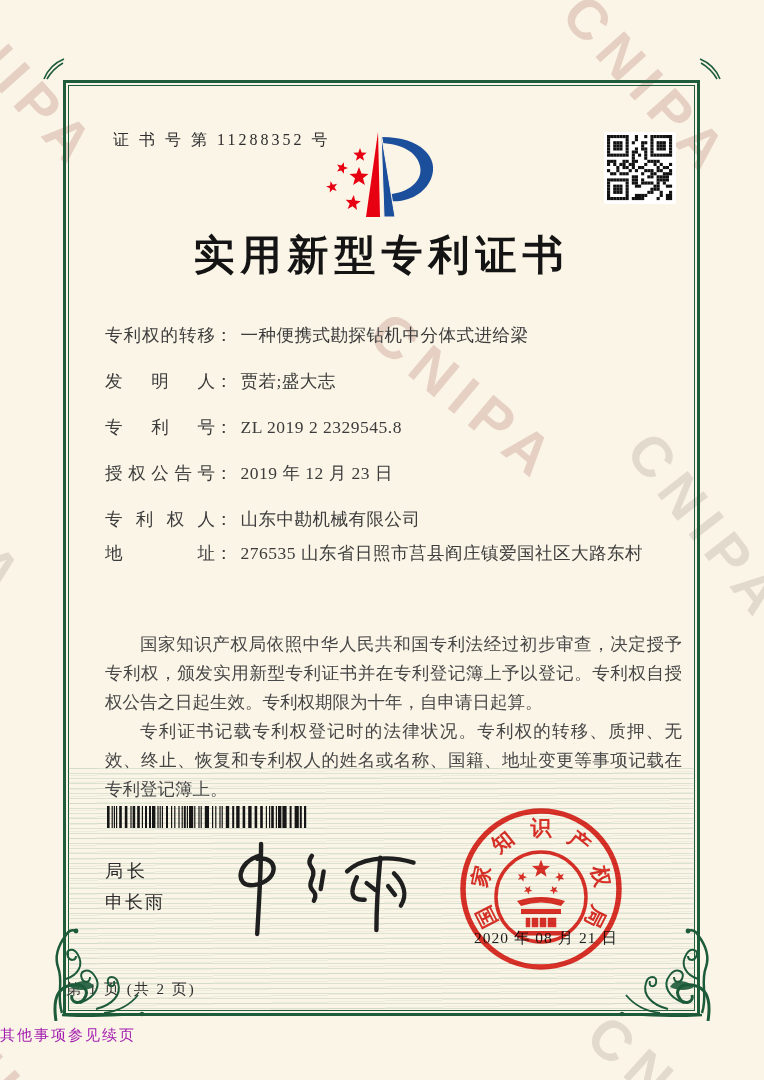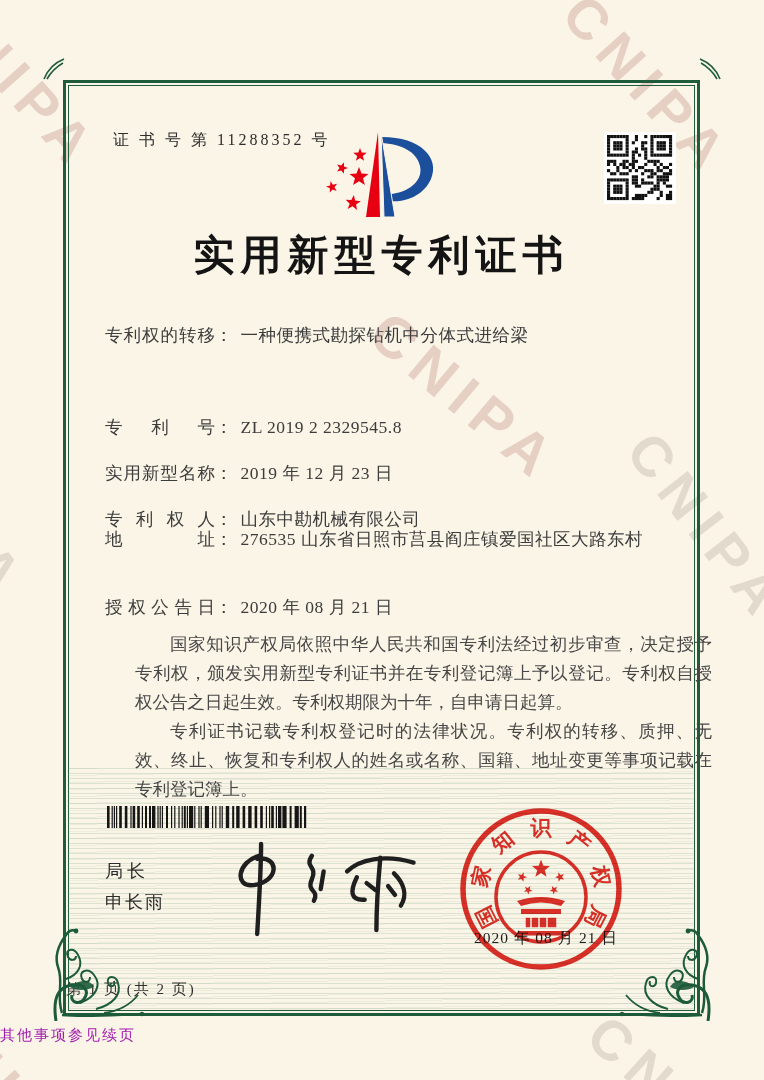--- a/index.html
+++ b/index.html
@@ -38,21 +38,21 @@
   .qr{position:absolute;left:538px;top:49px;width:72px;height:72px;z-index:2;}
   .title{
     position:absolute;left:0;top:145px;width:100%;text-align:center;
     font-size:41px;font-weight:bold;letter-spacing:6px;color:#141414;z-index:2;font-family:Liberation Serif, serif;
   }
   .field-row{position:absolute;left:39px;width:575px;font-size:17.5px;color:var(--ink);z-index:2;white-space:nowrap;}
   .flabel{display:inline-block;width:110px;text-align:justify;text-align-last:justify;vertical-align:bottom;}
   .fcolon{display:inline-block;margin-right:8px;}
   .fvalue{letter-spacing:.5px;}
   .grant-no-group{position:absolute;left:322px;top:0;}
-  .paras{position:absolute;left:39px;top:547px;width:577px;z-index:2;color:#474747;margin-left:30px;}
+  .paras{position:absolute;left:39px;top:547px;width:577px;z-index:2;color:#474747;}
   .paras p{margin:0;font-size:17.5px;line-height:29px;text-align:justify;text-indent:2em;}
   .barcode{position:absolute;left:39px;top:723px;width:205px;height:22px;z-index:2;}
   .sig-title{position:absolute;left:39px;top:776px;font-size:18px;letter-spacing:4px;color:#2c2c2c;z-index:2;}
   .sig-name{position:absolute;left:39px;top:807px;font-size:18px;letter-spacing:2px;color:#2c2c2c;z-index:2;font-family:Liberation Serif, serif;}
   .sig-hand{position:absolute;left:156px;top:755px;width:215px;height:102px;z-index:2;}
   .seal{position:absolute;left:389px;top:720px;width:172px;height:172px;z-index:4;mix-blend-mode:multiply;opacity:.95;}
   .seal text{font-size:21px;font-weight:bold;fill:var(--sealred);font-family:"Liberation Serif","DejaVu Serif",serif;}
   .seal-date{position:absolute;left:408px;top:845px;font-size:15.5px;letter-spacing:1px;color:#1e1e1e;z-index:3;white-space:nowrap;}
   .page-ind{position:absolute;left:0;top:897px;width:100%;font-size:15px;letter-spacing:2px;color:#2f2f2f;z-index:2;}
   .cont-note{position:absolute;left:0;top:1026px;width:100%;text-align:left;font-size:15px;letter-spacing:2px;color:#a21caf;z-index:2;}
@@ -350,36 +350,36 @@
       <rect x="15.4" y="65.0" width="3.1" height="3.1" fill="#111"></rect>
       <rect x="18.5" y="65.0" width="3.1" height="3.1" fill="#111"></rect>
       <rect x="21.6" y="65.0" width="3.1" height="3.1" fill="#111"></rect>
     </svg>
 
   <div class="title">实用新型专利证书</div>
 
   <div class="field-row" style="top:240px">
     <span class="flabel">专利权的转移</span><span class="fcolon">：</span><span class="fvalue">一种便携式勘探钻机中分体式进给梁</span>
   </div>
+  <div class="field-row" style="top:286px">
+    <span class="flabel">发明人</span><span class="fcolon">：</span><span class="fvalue">贾若;盛大志</span>
+  </div>
   <div class="field-row" style="top:332px">
     <span class="flabel">专利号</span><span class="fcolon">：</span><span class="fvalue">ZL 2019 2 2329545.8</span>
   </div>
   <div class="field-row" style="top:378px">
-    <span class="flabel">实用新型名称</span><span class="fcolon">：</span><span class="fvalue">2019 年 12 月 23 日</span>
+    <span class="flabel">授权公告号</span><span class="fcolon">：</span><span class="fvalue">2019 年 12 月 23 日</span>
   </div>
   <div class="field-row" style="top:424px">
     <span class="flabel">专利权人</span><span class="fcolon">：</span><span class="fvalue">山东中勘机械有限公司</span>
   </div>
-  <div class="field-row" style="top:444px">
+  <div class="field-row" style="top:458px">
     <span class="flabel">地址</span><span class="fcolon">：</span><span class="fvalue">276535  山东省日照市莒县阎庄镇爱国社区大路东村</span>
   </div>
   <div class="field-row" style="top:512px">
-    <span>
-      <span class="flabel">授权公告日</span><span class="fcolon">：</span><span class="fvalue">2020 年 08 月 21 日</span>
-    </span>
   </div>
 
   <div class="paras">
     <p>国家知识产权局依照中华人民共和国专利法经过初步审查，决定授予专利权，颁发实用新型专利证书并在专利登记簿上予以登记。专利权自授权公告之日起生效。专利权期限为十年，自申请日起算。</p>
     <p>专利证书记载专利权登记时的法律状况。专利权的转移、质押、无效、终止、恢复和专利权人的姓名或名称、国籍、地址变更等事项记载在专利登记簿上。</p>
   </div>
 
   <svg class="barcode" id="barcode" viewBox="0 0 205 22" preserveAspectRatio="none">
       <rect x="2.0" y="0" width="2.6" height="22" fill="#151515"></rect>
       <rect x="6.6" y="0" width="1.2" height="22" fill="#151515"></rect>

